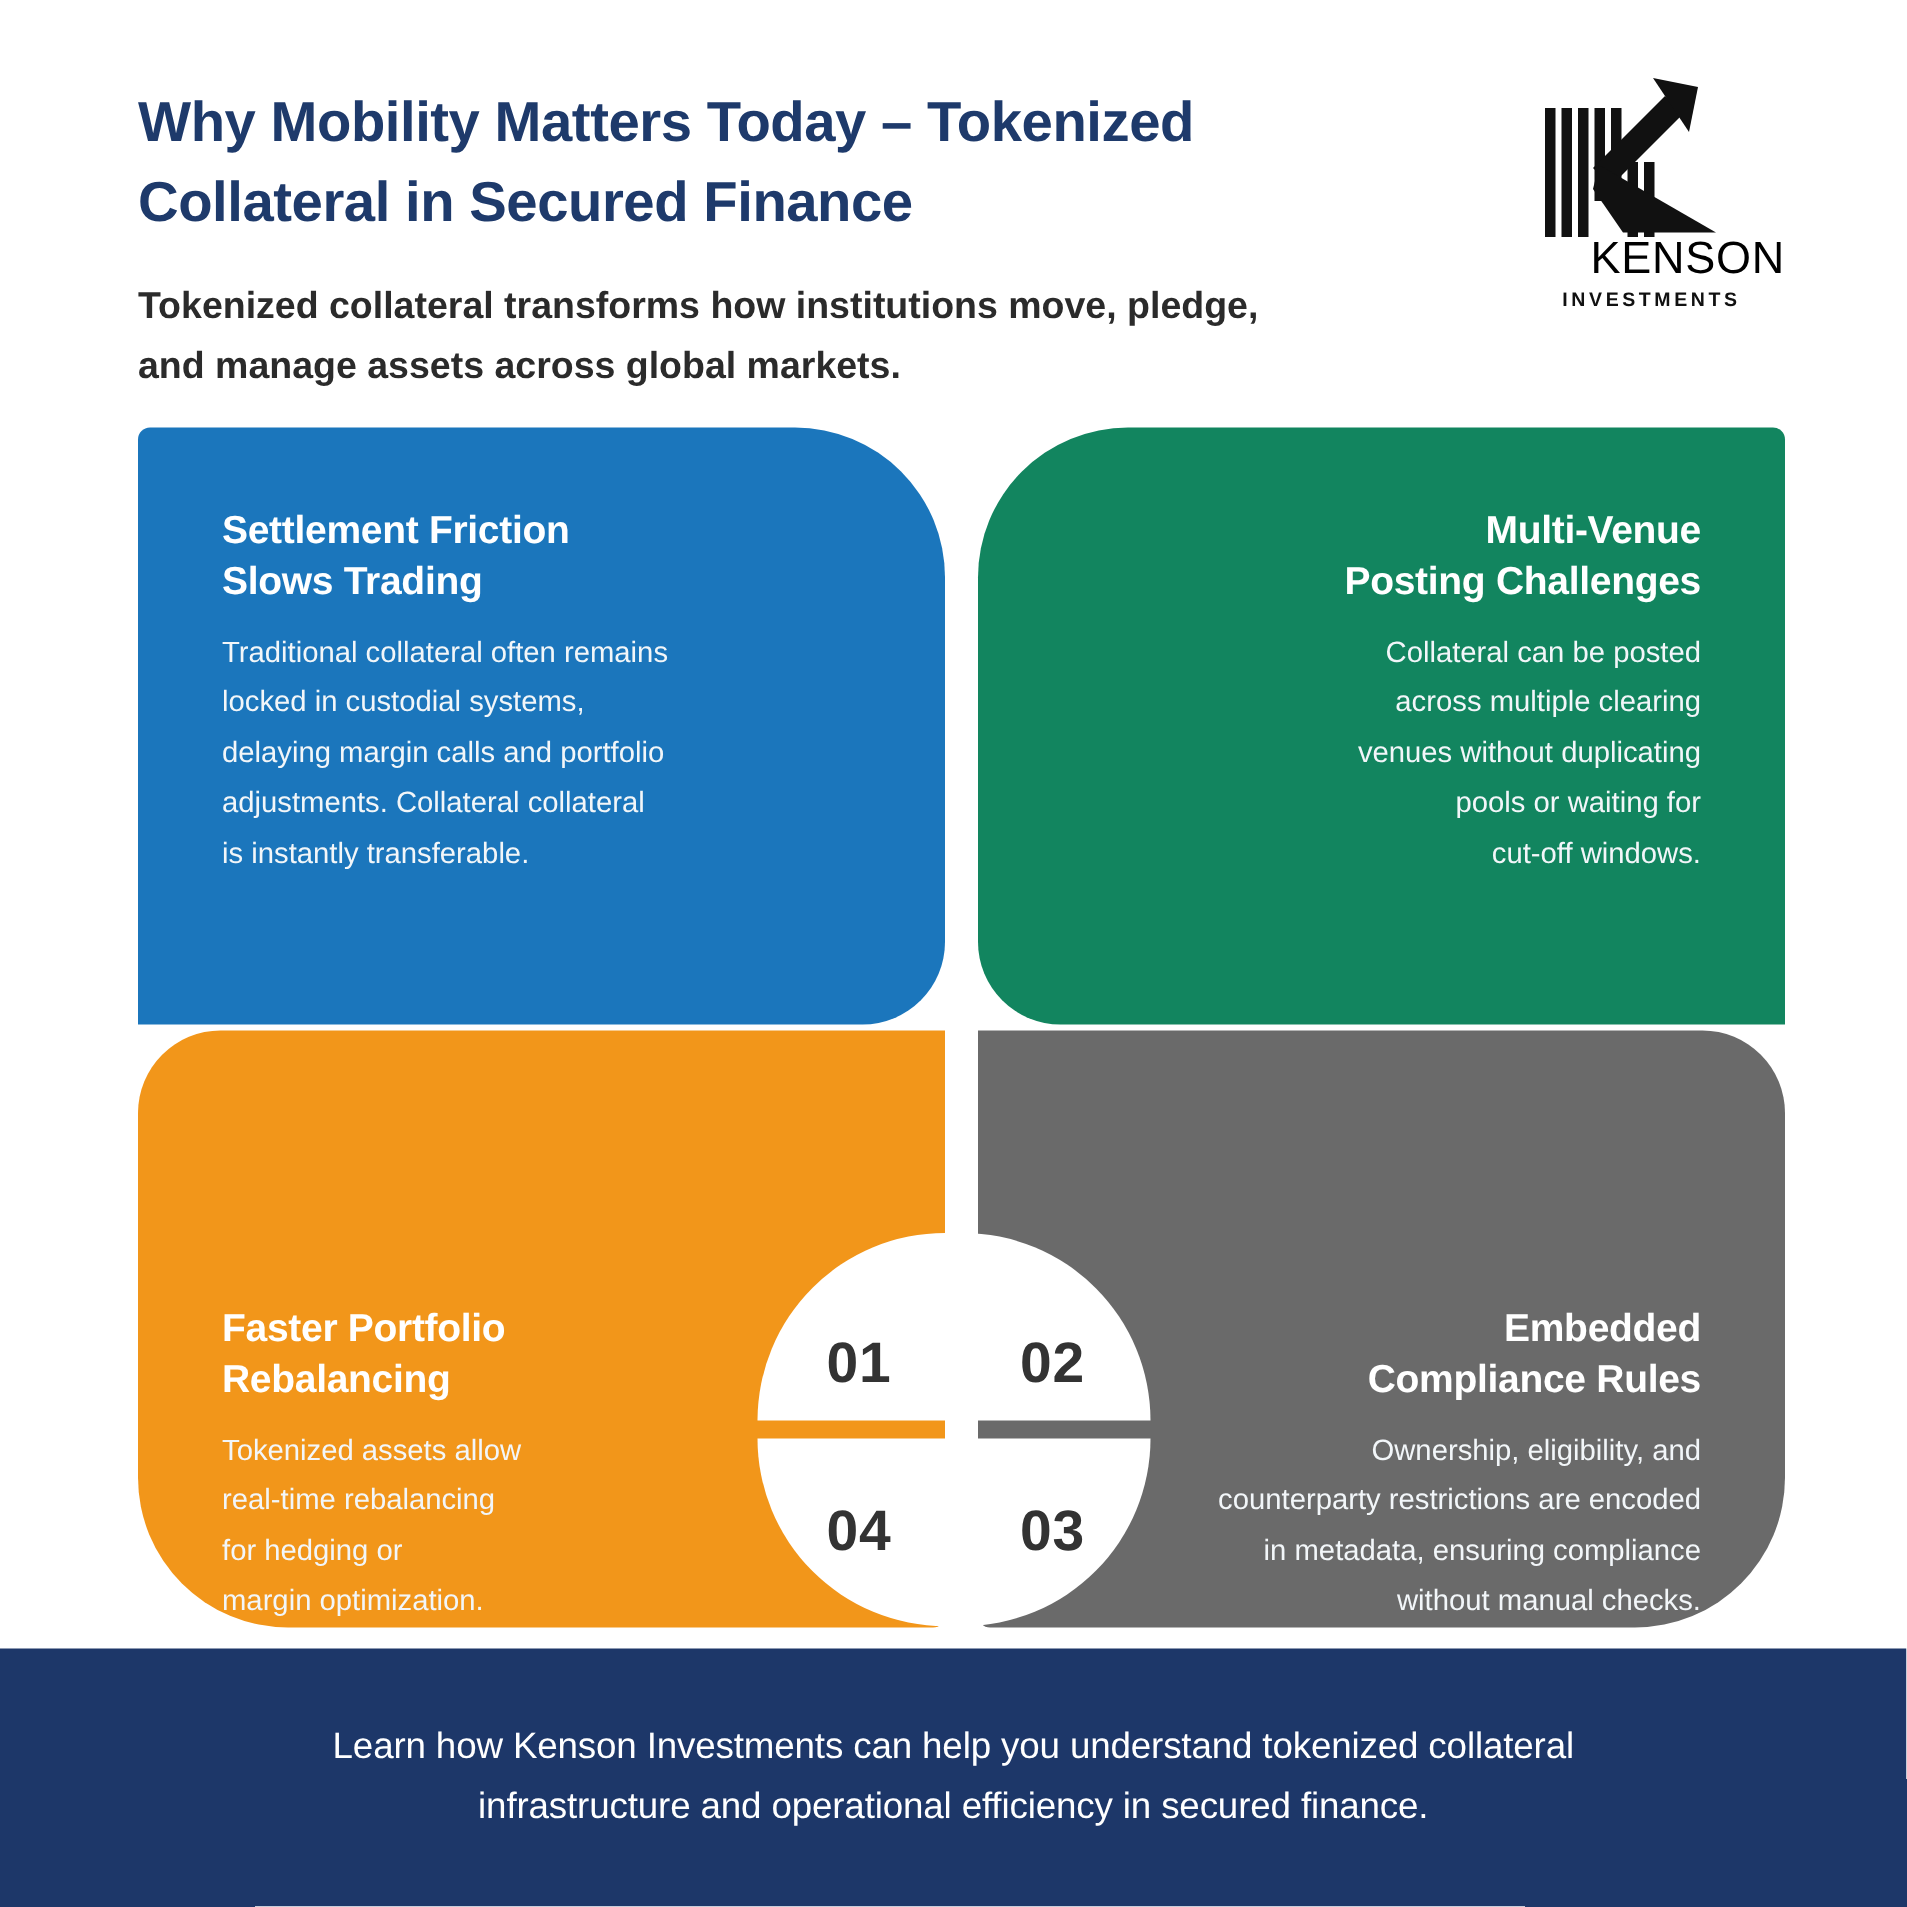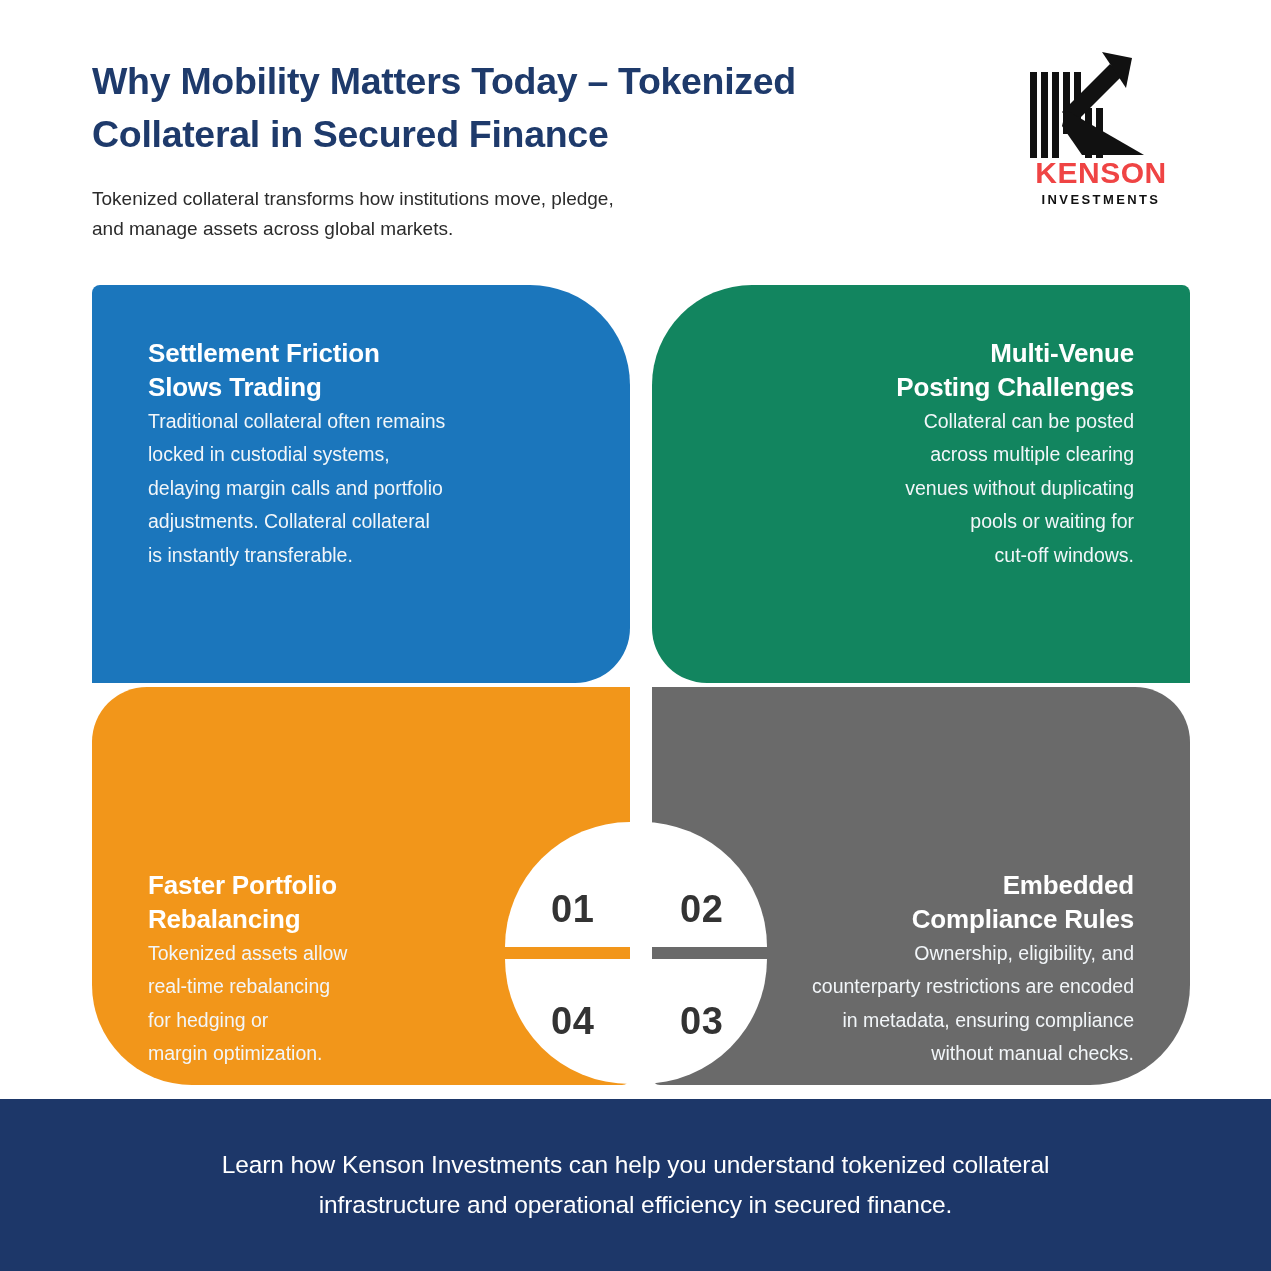--- a/index.html
+++ b/index.html
@@ -14,32 +14,32 @@
   
   .header { position:absolute; left:0; top:0; width:1271px; height:285px; }
   .header-text { position:absolute; left:92px; top:55px; width:880px; }
   .title {
     font-size:37.5px; font-weight:bold; line-height:1.42;
     color:#1e3a6b; letter-spacing:-0.3px;
   }
   .title-line { display:block; }
   .subtitle {
     margin-top:22px;
-    font-size:19px; line-height:1.6; color:#2b2b2b;
-    font-weight:400;
+    font-size:25px; line-height:1.6; color:#2b2b2b;
+    font-weight:700;
   }
   .subtitle-line { display:block; }
 
   
   .logo { position:absolute; left:1012px; top:50px; width:178px; height:160px; }
   .logo-mark { position:absolute; left:14px; top:0; width:150px; height:108px; }
   .logo-word {
     position:absolute; left:0; top:108px; width:178px;
-    text-align:center; font-size:30px; font-weight:bold;
-    color:#ef4444; letter-spacing:0.5px; line-height:1;
+    text-align:right; font-size:30px; font-weight:normal;
+    color:#000000; letter-spacing:0.5px; line-height:1;
   }
   .logo-sub {
     position:absolute; left:0; top:143px; width:178px;
     text-align:center; font-size:13px; font-weight:bold;
     color:#111; letter-spacing:2.4px; line-height:1;
   }
 
   
   .grid { position:absolute; left:0; top:285px; width:1024px; height:810px; }
 
@@ -63,20 +63,21 @@
   .c-green .card-body  { left:82px; top:52px;  width:400px; text-align:right; }
   .c-orange .card-body { left:56px; top:182px; width:400px; text-align:left; }
   .c-gray .card-body   { left:82px; top:182px; width:400px; text-align:right; }
 
   .card-title {
     font-size:26px; font-weight:bold; line-height:1.30;
     color:#ffffff; letter-spacing:-0.2px;
   }
   .card-title span { display:block; }
   .card-desc {
+    margin-top:14px;
     font-size:19.5px; line-height:1.72; color:#f2f6f9;
     font-weight:400;
   }
   .card-desc span { display:block; }
 
   
   .hub { position:absolute; left:505px; top:537px; width:262px; height:262px; }
   .hub-q {
     position:absolute; width:125px; height:125px; background:#ffffff;
   }

